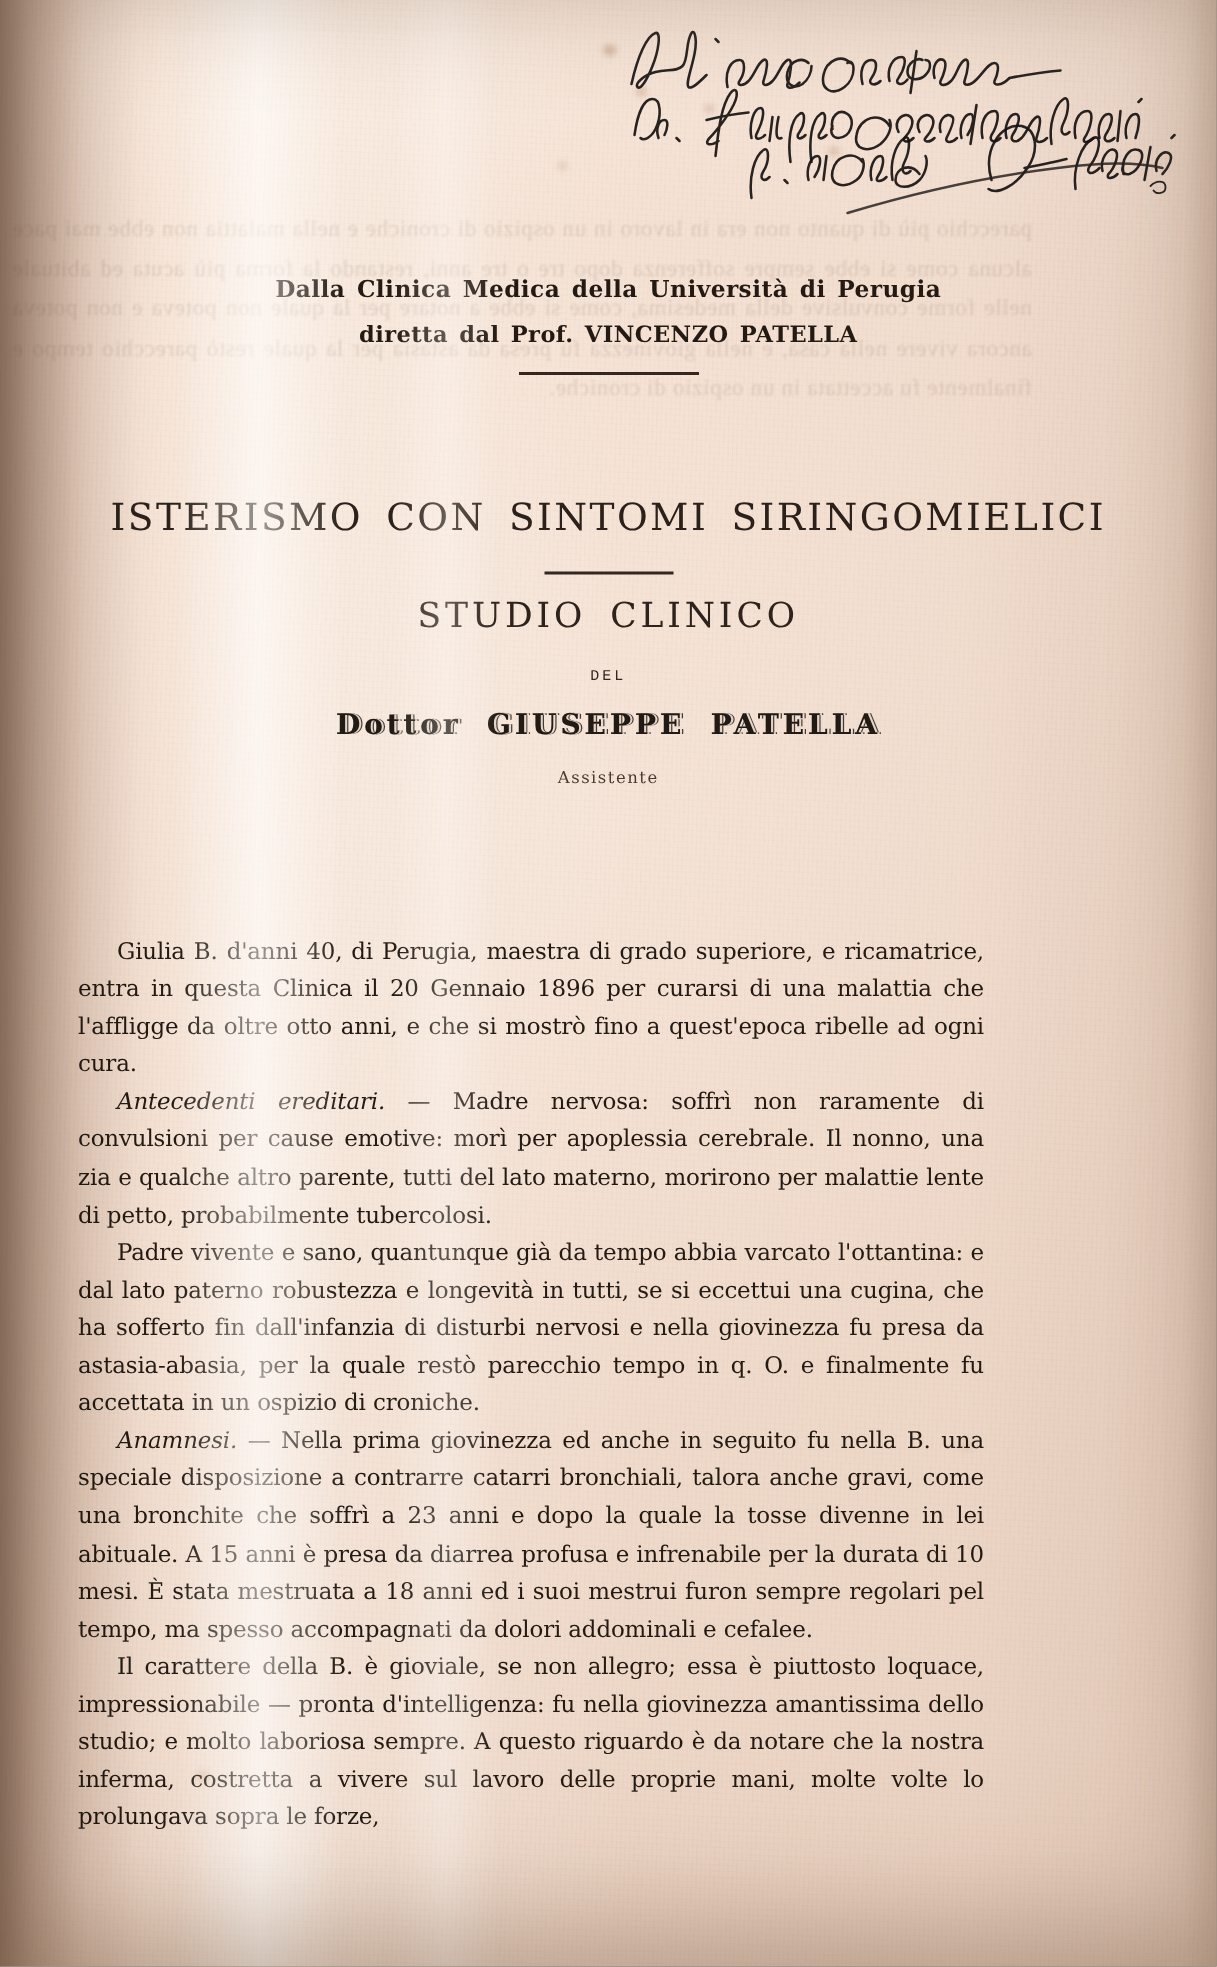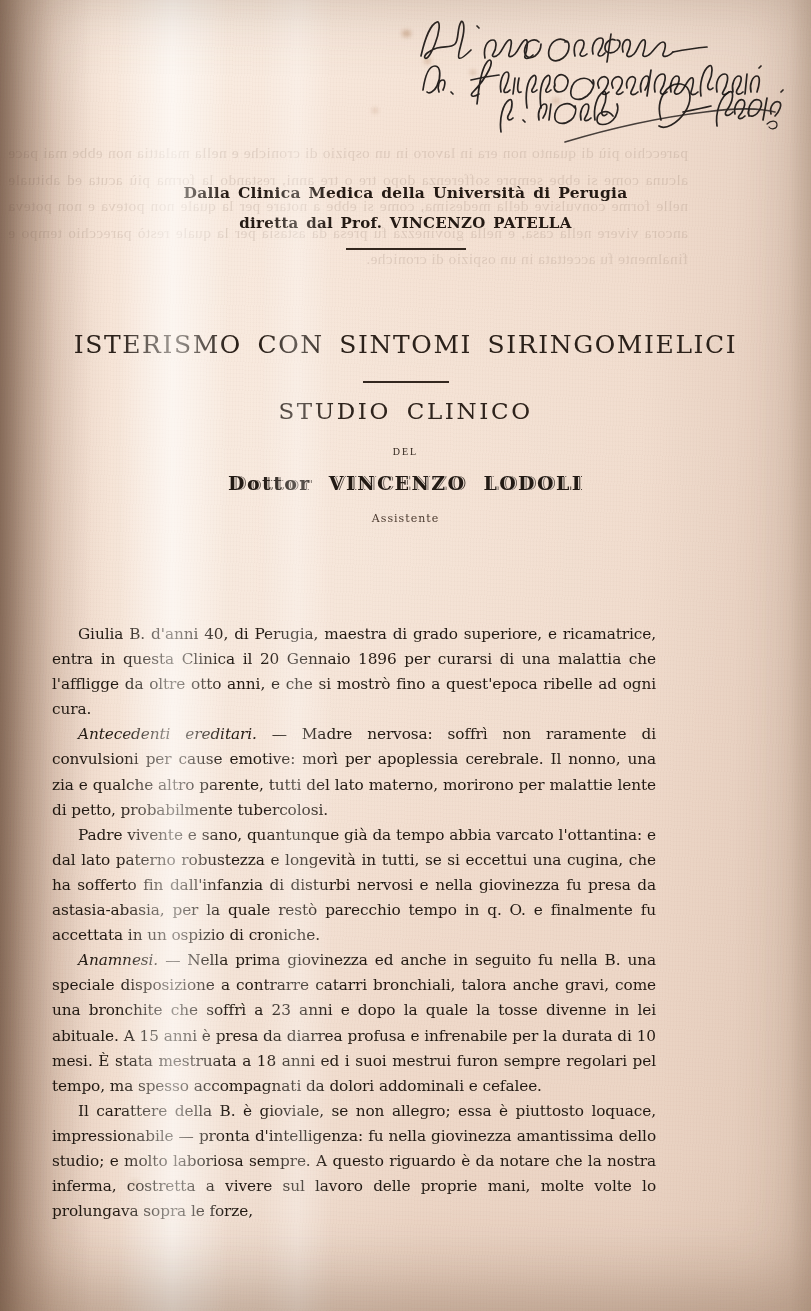--- a/index.html
+++ b/index.html
@@ -96,21 +96,21 @@
     text-align:center;
     font-family:"DejaVu Serif",serif;
     font-size:23px;
     letter-spacing:2.6px;
     word-spacing:6px;
     color:#2e231c;
   }
   .byline-del{
     position:absolute;left:0;right:0;top:446px;
     text-align:center;
-    font-family:Liberation Serif, serif;
+    font-family:Liberation Mono, monospace;
     font-size:10px;letter-spacing:2px;color:#33271f;
   }
   .author{
     position:absolute;left:0;right:0;top:472px;
     text-align:center;
     font-family:"DejaVu Serif",serif;
     font-weight:700;
     font-size:19px;
     letter-spacing:2.4px;
     word-spacing:8px;
@@ -256,21 +256,21 @@
 
     <div class="title">ISTERISMO CON SINTOMI SIRINGOMIELICI</div>
 
     <div class="rule-b">
         <i></i>
       </div>
 
     <div class="subtitle">STUDIO CLINICO</div>
 
     <div class="byline-del">DEL</div>
-    <div class="author">Dottor VINCENZO LODOLI</div>
+    <div class="author">Dottor GIUSEPPE PATELLA</div>
     <div class="role">Assistente</div>
 
     <div class="body">
       <p><span class="ital"></span><span>Giulia B. d'anni 40, di Perugia, maestra di grado superiore, e ricamatrice, entra in questa Clinica il 20 Gennaio 1896 per curarsi di una malattia che l'affligge da oltre otto anni, e che si mostrò fino a quest'epoca ribelle ad ogni cura.</span></p>
       <p><span class="ital">Antecedenti ereditari.</span><span> — Madre nervosa: soffrì non raramente di convulsioni per cause emotive: morì per apoplessia cerebrale. Il nonno, una zia e qualche altro parente, tutti del lato materno, morirono per malattie lente di petto, probabilmente tubercolosi.</span></p>
       <p><span class="ital"></span><span>Padre vivente e sano, quantunque già da tempo abbia varcato l'ottantina: e dal lato paterno robustezza e longevità in tutti, se si eccettui una cugina, che ha sofferto fin dall'infanzia di disturbi nervosi e nella giovinezza fu presa da astasia-abasia, per la quale restò parecchio tempo in q. O. e finalmente fu accettata in un ospizio di croniche.</span></p>
       <p><span class="ital">Anamnesi.</span><span> — Nella prima giovinezza ed anche in seguito fu nella B. una speciale disposizione a contrarre catarri bronchiali, talora anche gravi, come una bronchite che soffrì a 23 anni e dopo la quale la tosse divenne in lei abituale. A 15 anni è presa da diarrea profusa e infrenabile per la durata di 10 mesi. È stata mestruata a 18 anni ed i suoi mestrui furon sempre regolari pel tempo, ma spesso accompagnati da dolori addominali e cefalee.</span></p>
       <p><span class="ital"></span><span>Il carattere della B. è gioviale, se non allegro; essa è piuttosto loquace, impressionabile — pronta d'intelligenza: fu nella giovinezza amantissima dello studio; e molto laboriosa sempre. A questo riguardo è da notare che la nostra inferma, costretta a vivere sul lavoro delle proprie mani, molte volte lo prolungava sopra le forze,</span></p>
     </div>
 

